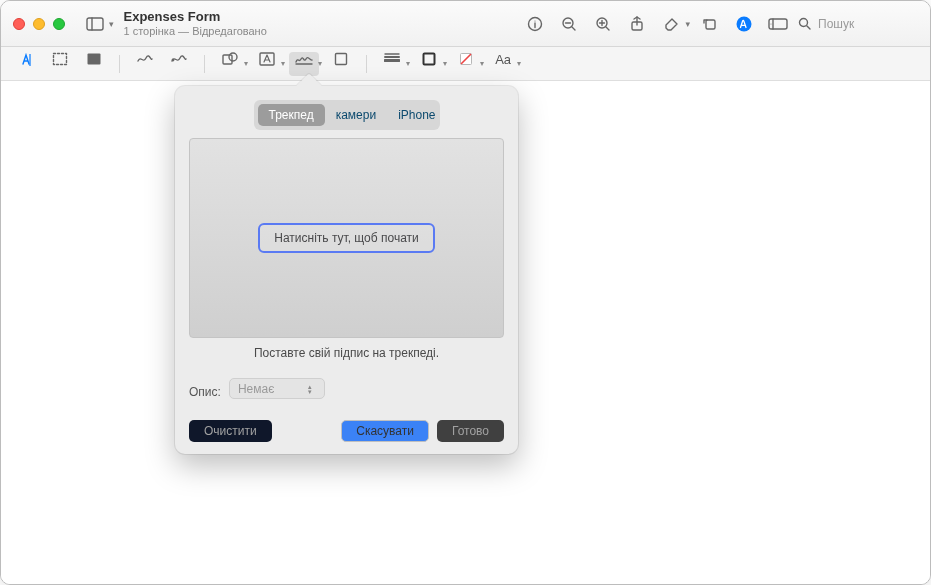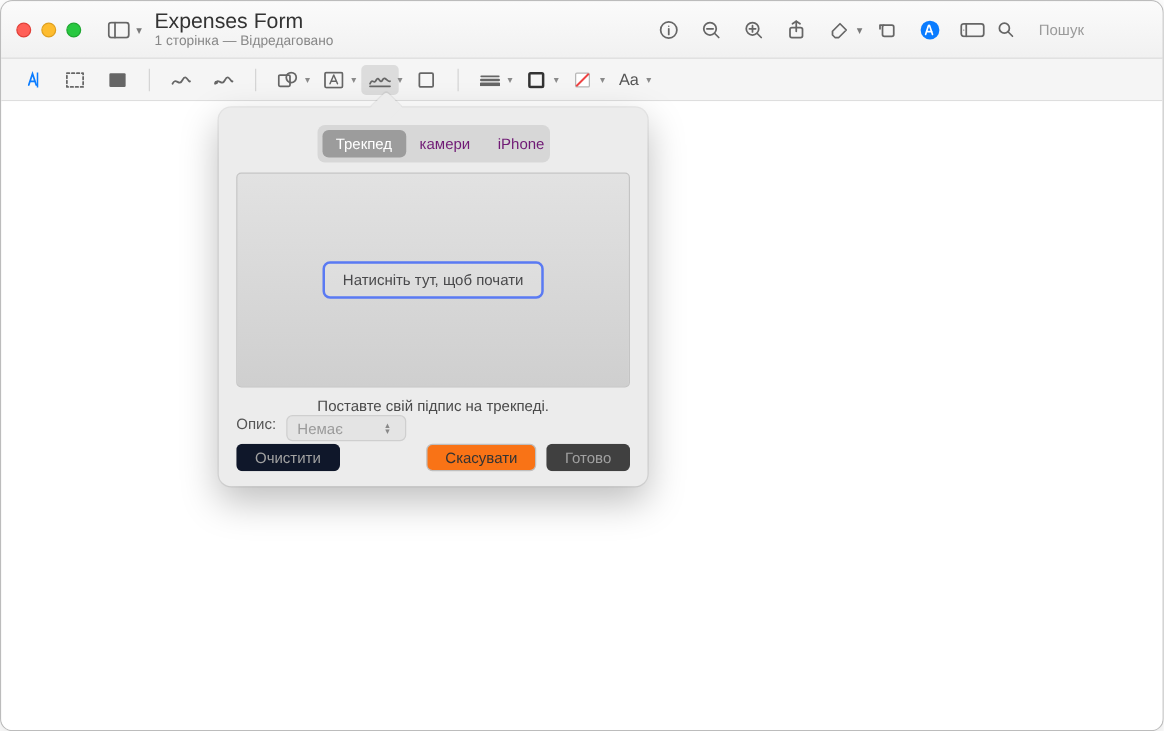--- a/index.html
+++ b/index.html
@@ -10,53 +10,53 @@
     .title-bar { height:46px; display:flex; align-items:center; background:linear-gradient(#fbfbfb,#f1f1f1); border-bottom:1px solid #d7d7d7; padding:0 12px; position:relative; }
     .traffic { display:flex; gap:8px; align-items:center; }
     .traf { width:12px; height:12px; border-radius:50%; }
     .traf.red{background:#ff5f57;border:.5px solid #e14038}
     .traf.yellow{background:#febc2e;border:.5px solid #dfa01f}
     .traf.green{background:#28c840;border:.5px solid #1fa731}
     .tb-btn { width:28px; height:28px; display:flex; align-items:center; justify-content:center; border-radius:5px; color:#5a5a5a; }
     .tb-group{display:flex;align-items:center;gap:2px}
     .chevd{font-size:9px;color:#7a7a7a;margin-left:-2px}
     .title-block{ margin-left:10px; line-height:1.1; flex:1 }
-    .doc-title{font-size:17px;font-weight:400;color:#333}
+    .doc-title{font-size:13px;font-weight:700;color:#333}
     .doc-sub{font-size:11px;color:#888}
     .right-tools{display:flex;align-items:center;gap:6px}
-    .search-field{display:flex;align-items:center;gap:20px;color:#9a9a9a;font-size:12px;width:120px;}
+    .search-field{display:flex;align-items:center;gap:7px;color:#9a9a9a;font-size:12px;width:120px;}
     .icon{stroke:#666;stroke-width:1.4;fill:none;stroke-linecap:round;stroke-linejoin:round}
     .blue-fill{fill:#0a7cff;stroke:none}
 
     
     .markup-bar{height:34px;display:flex;align-items:center;gap:4px;padding:0 10px;background:#f5f5f5;border-bottom:1px solid #dedede;color:#555}
-    .mk-btn{width:30px;height:24px;display:flex;align-items:center;justify-content:center;border-radius:4px;color:#555}
+    .mk-btn{width:30px;height:24px;display:flex;align-items:flex-start;justify-content:center;border-radius:4px;color:#555}
     .mk-btn.active{background:#dcdcdc}
     .mk-chev{font-size:8px;color:#8a8a8a;margin-left:-3px}
     .mk-divider{width:1px;height:18px;background:#d5d5d5;margin:0 6px}
 
     
     .doc-area{position:absolute;left:0;right:0;top:80px;bottom:0;background:#fff;}
 
     
     .popover{position:absolute;left:174px;top:85px;width:343px;border-radius:10px;background:#ececec;box-shadow:0 12px 30px rgba(0,0,0,.25),0 0 0 1px rgba(0,0,0,.08);padding:14px 14px 12px;}
     .popover::before{content:"";position:absolute;top:-9px;left:125px;width:18px;height:18px;background:#ececec;transform:rotate(45deg);border-top-left-radius:3px;box-shadow:-1px -1px 0 rgba(0,0,0,.06)}
     .seg{display:flex;width:186px;margin:0 auto 8px;background:#d7d7d7;border-radius:6px;padding:4px;font-size:12px}
-    .seg-item{flex:0 0 auto;padding:4px 11px;border-radius:5px;color:#701a75;text-align:center;cursor:pointer}
+    .seg-item{flex:0 0 auto;padding:4px 11px;border-radius:5px;color:#0c4a6e;text-align:center;cursor:pointer}
     .seg-item.sel{background:#9c9c9c;color:#fff}
-    .canvas-area{height:172px;background:linear-gradient(#e2e2e2,#cfcfcf);border-radius:4px;border:1px solid #c4c4c4;display:flex;align-items:center;justify-content:center;margin-bottom:8px}
+    .canvas-area{height:200px;background:linear-gradient(#e2e2e2,#cfcfcf);border-radius:4px;border:1px solid #c4c4c4;display:flex;align-items:center;justify-content:center;margin-bottom:8px}
     .start-btn{padding:6px 14px;border:2px solid #5a7af3;border-radius:6px;background:rgba(255,255,255,.15);font-size:12px;color:#49494b}
-    .instr{text-align:center;font-size:12px;color:#4a4a4a;}
-    .desc-row{display:flex;align-items:flex-start;gap:8px;font-size:12px;color:#555;margin-bottom:2px}
+    .instr{text-align:center;font-size:12px;color:#4a4a4a;margin-bottom:18px}
+    .desc-row{display:flex;align-items:flex-end;gap:8px;font-size:12px;color:#555;margin-bottom:21px}
     .desc-select{flex:0 0 96px;height:21px;background:#e4e4e4;border:1px solid #cfcfcf;border-radius:5px;padding:0 8px;display:flex;align-items:center;justify-content:space-between;color:#9a9a9a;font-size:12px}
     .sel-arrows{width:12px;display:flex;flex-direction:column;align-items:center;line-height:5px;font-size:7px;color:#888}
     .btn-row{display:flex;align-items:center;gap:8px}
     .btn{height:22px;padding:0 14px;font-size:12px;border-radius:5px;display:flex;align-items:center;justify-content:center;border:1px solid transparent}
     .btn.clear{color:#a1a1a1;background:#0f172a}
-    .btn.cancel{color:#333;background:#f97316;border-color:#bfbfbf;margin-left:auto}
+    .btn.cancel{color:#333;background:#3b82f6;border-color:#bfbfbf;margin-left:auto}
     .btn.done{color:#a1a1a1;background:#404040}
   </style>
 </head>
 <body>
 
 <div class="window">
 
   <div class="title-bar">
     <div class="traffic">
       <div class="traf red"></div>

